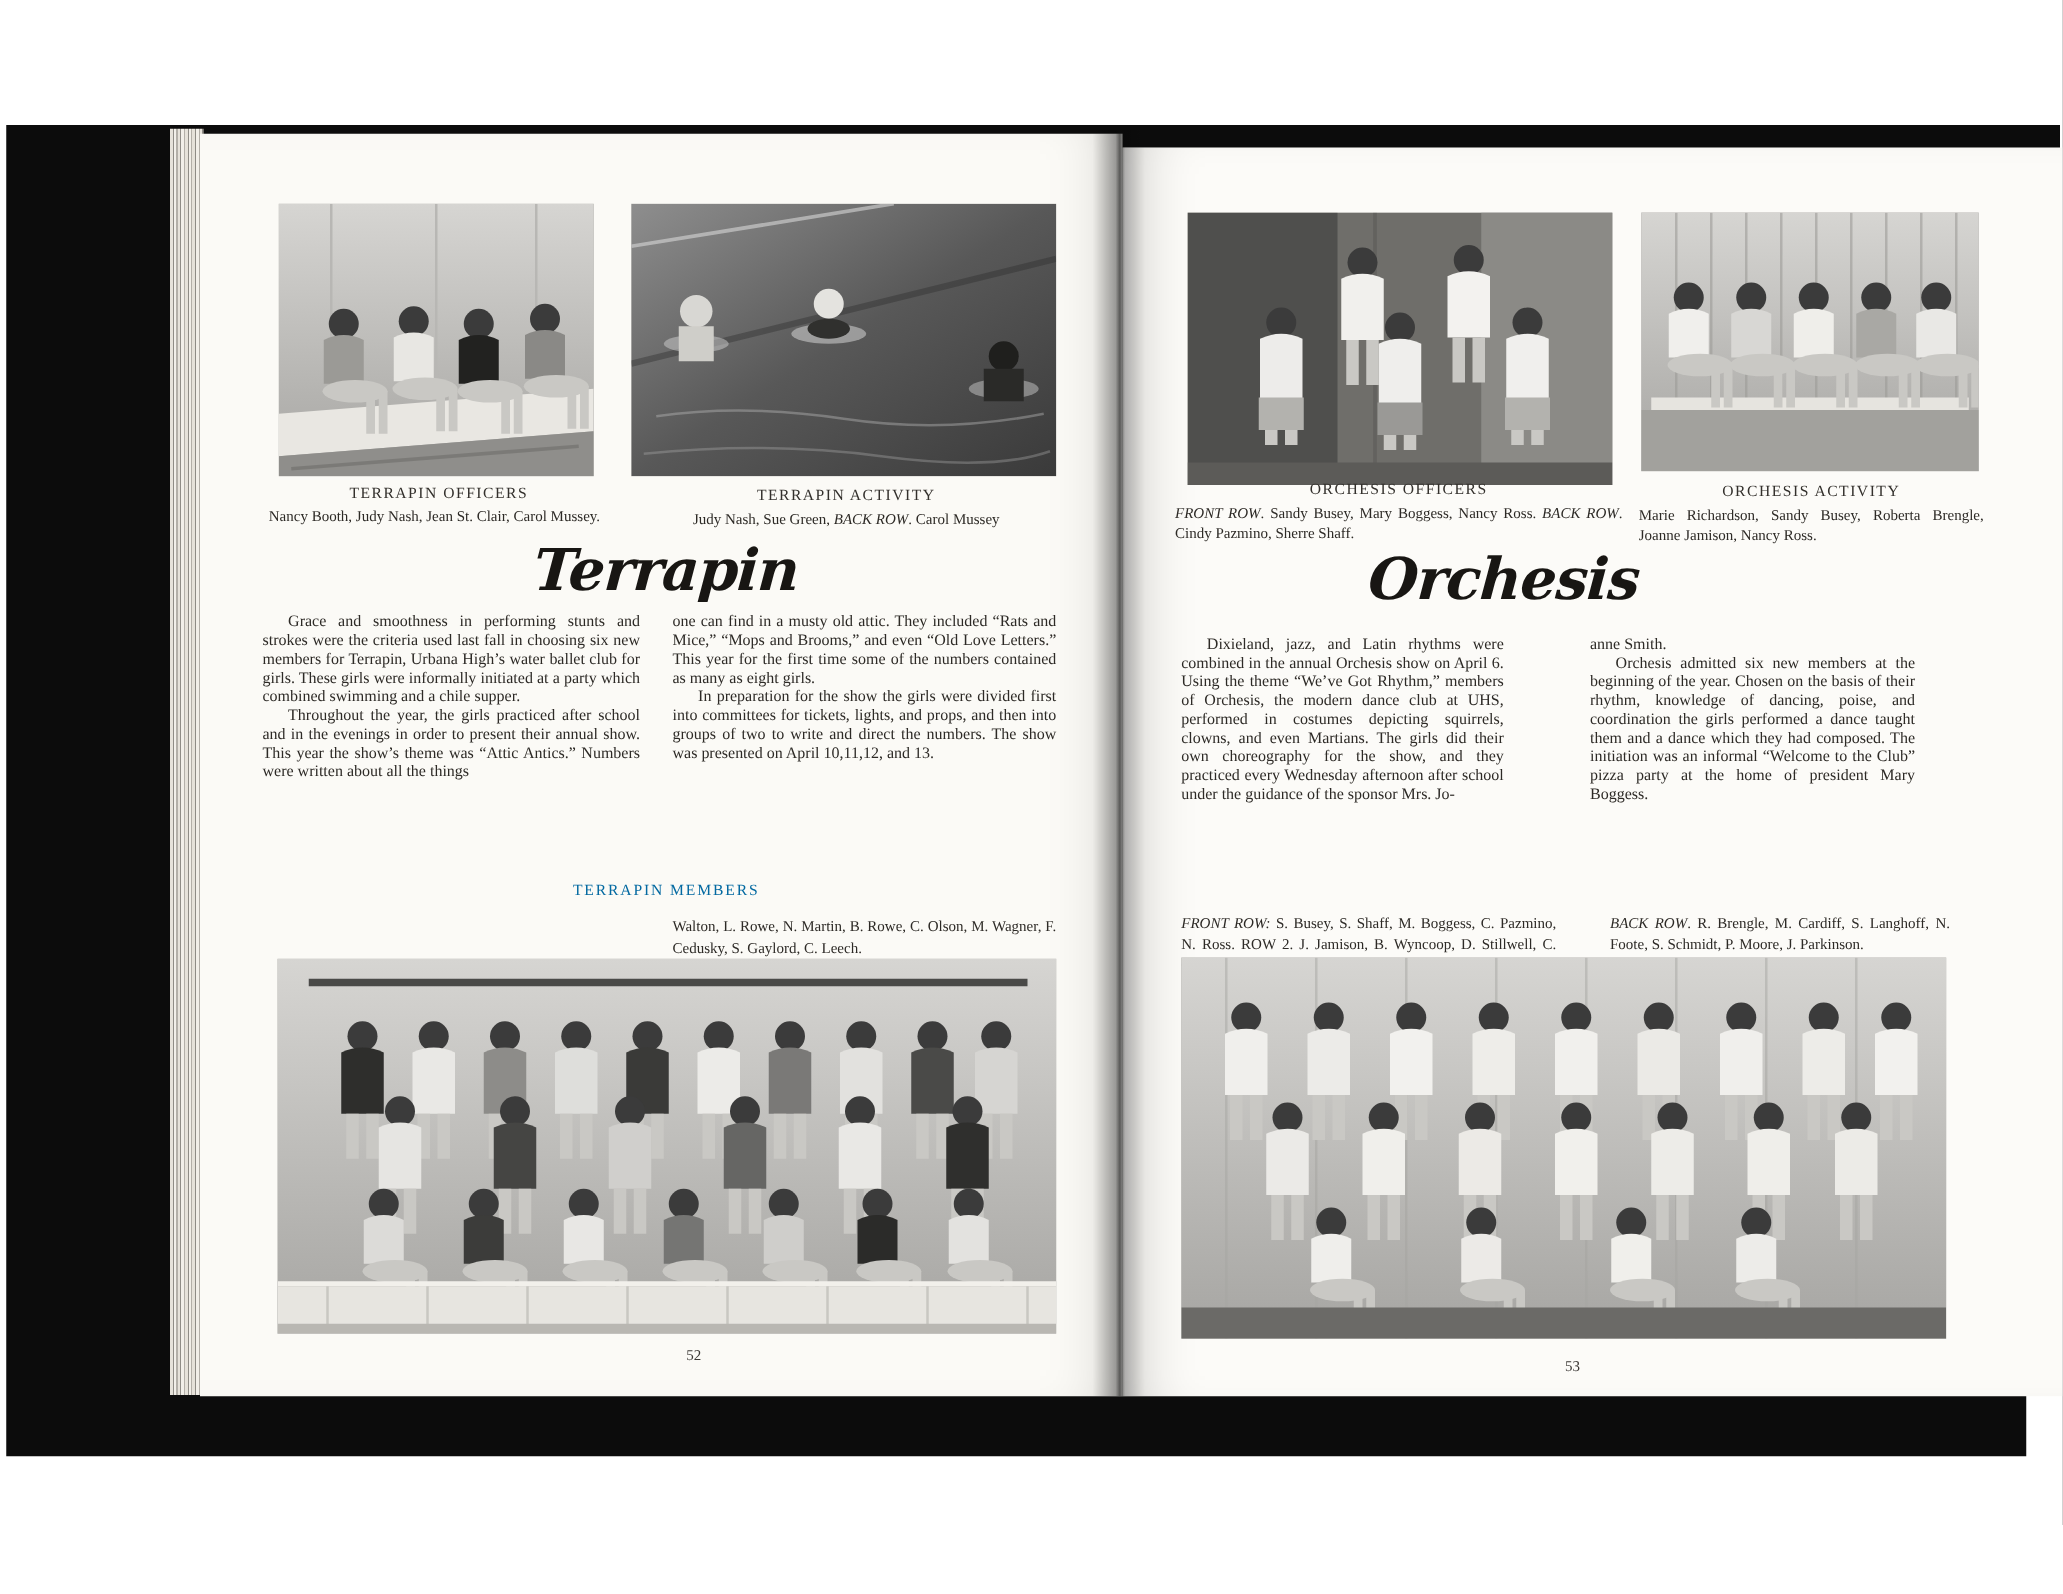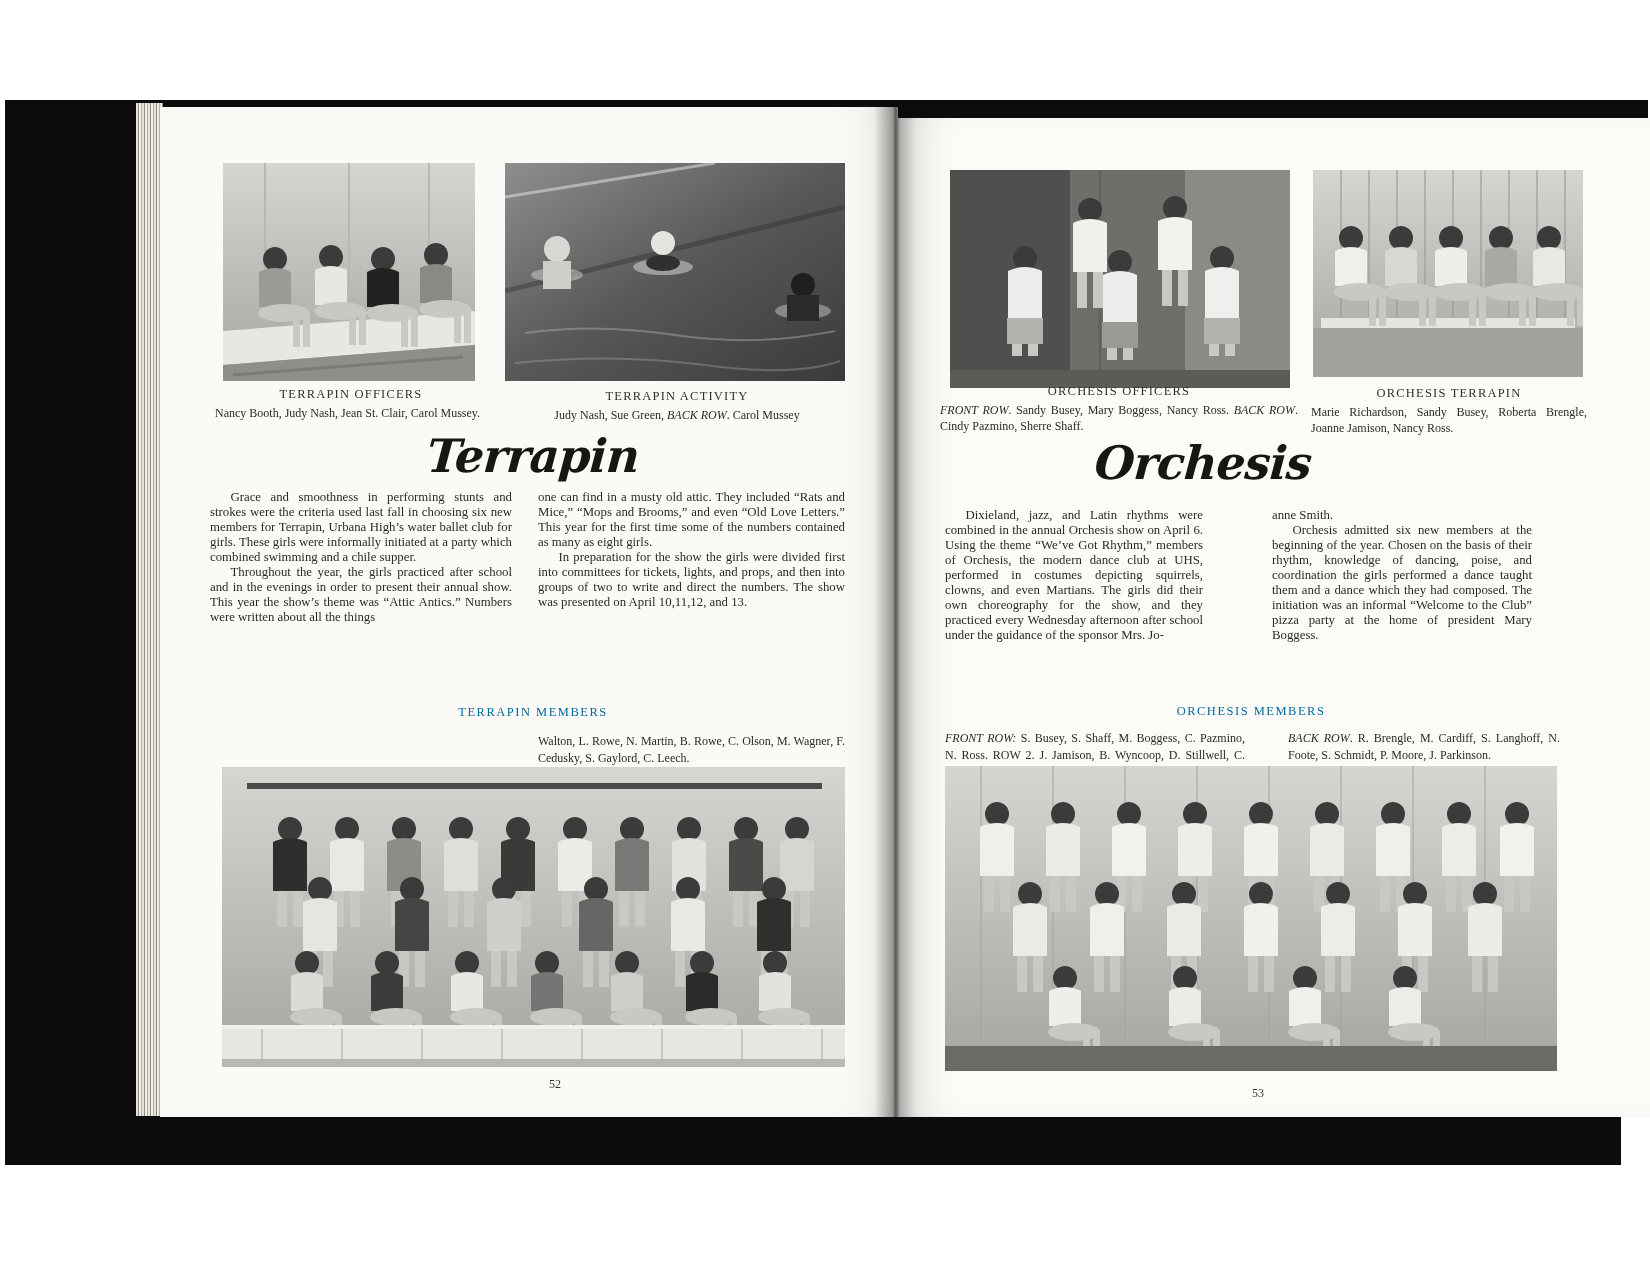--- a/index.html
+++ b/index.html
@@ -217,36 +217,35 @@
         <rect x="0" y="158" width="270" height="49" fill="#a2a19d"></rect>
       </svg>
     </div>
 
     <div class="abs" style="left:42px;top:266px;width:358px">
       <p class="cap-title">ORCHESIS OFFICERS</p>
       <p class="cap-names"><span style="font-style: italic;">FRONT ROW</span><span>. Sandy Busey, Mary Boggess, Nancy Ross. </span><span style="font-style: italic;">BACK ROW</span><span>. Cindy Pazmino, Sherre Shaff.</span></p>
     </div>
 
     <div class="abs" style="left:413px;top:268px;width:276px">
-      <p class="cap-title">ORCHESIS TERRAPIN</p>
+      <p class="cap-title">ORCHESIS ACTIVITY</p>
       <p class="cap-names">Marie Richardson, Sandy Busey, Roberta Brengle, Joanne Jamison, Nancy Ross.</p>
     </div>
 
     <div class="abs script-heading" style="left:155px;top:318px;width:300px">Orchesis</div>
 
     <div class="abs" style="left:47px;top:390px;width:258px">
       <p class="bt">Dixieland, jazz, and Latin rhythms were combined in the annual Orchesis show on April 6. Using the theme “We’ve Got Rhythm,” members of Orchesis, the modern dance club at UHS, performed in costumes depicting squirrels, clowns, and even Martians. The girls did their own choreography for the show, and they practiced every Wednesday afternoon after school under the guidance of the sponsor Mrs. Jo-</p>
     </div>
 
     <div class="abs" style="left:374px;top:390px;width:260px">
       <p class="bt cont">anne Smith.</p>
       <p class="bt">Orchesis admitted six new members at the beginning of the year. Chosen on the basis of their rhythm, knowledge of dancing, poise, and coordination the girls performed a dance taught them and a dance which they had composed. The initiation was an informal “Welcome to the Club” pizza party at the home of president Mary Boggess.</p>
     </div>
 
-    <div class="abs members-heading" style="left:53px;top:586px;width:600px">ORCHESIS MEMBERS</div>
 
     <div class="abs members-col" style="left:47px;top:612px;width:300px"><span style="font-style: italic;">FRONT ROW:</span><span> S. Busey, S. Shaff, M. Boggess, C. Pazmino, N. Ross. </span><span style="">ROW 2</span><span>. J. Jamison, B. Wyncoop, D. Stillwell, C. Olson, S. Withers, M. Richardson, D. Smutz.</span></div>
 
     <div class="abs members-col" style="left:390px;top:612px;width:272px"><span style="font-style: italic;">BACK ROW</span><span>. R. Brengle, M. Cardiff, S. Langhoff, N. Foote, S. Schmidt, P. Moore, J. Parkinson.</span></div>
 
     <div class="photo" style="left:47px;top:648px;width:612px;height:305px">
       <svg width="612" height="305" viewBox="0 0 612 305">
         <rect width="612" height="305" fill="url(#g-wall)"></rect>
         <g stroke="#a6a5a1" stroke-width="2" opacity="0.5">
           <line x1="36" y1="0" x2="36" y2="305"></line>

